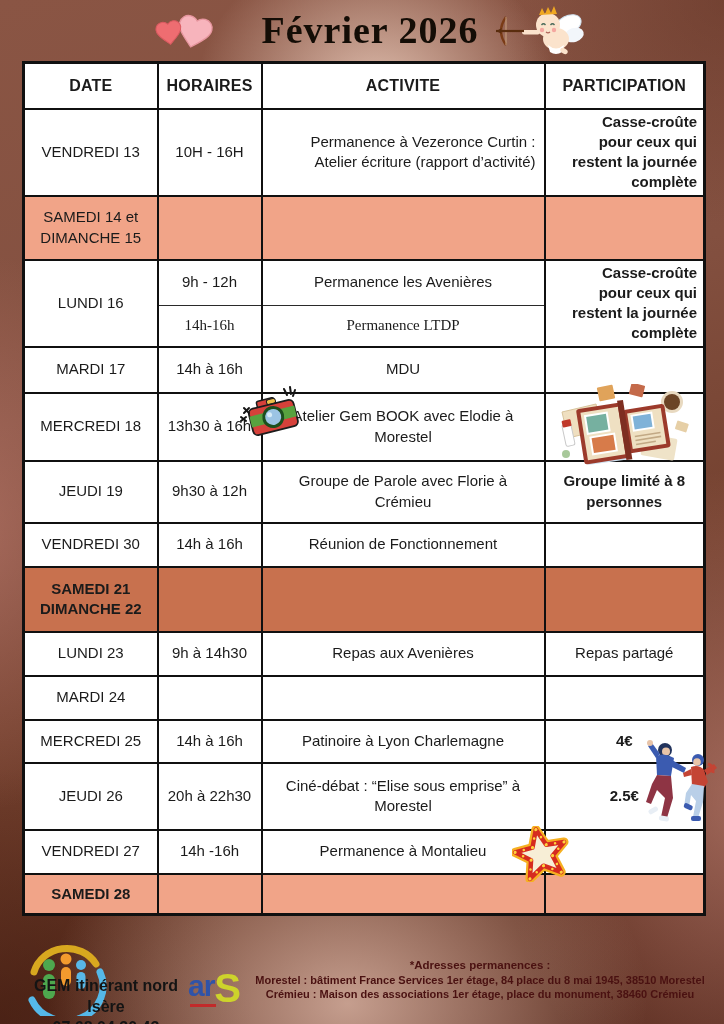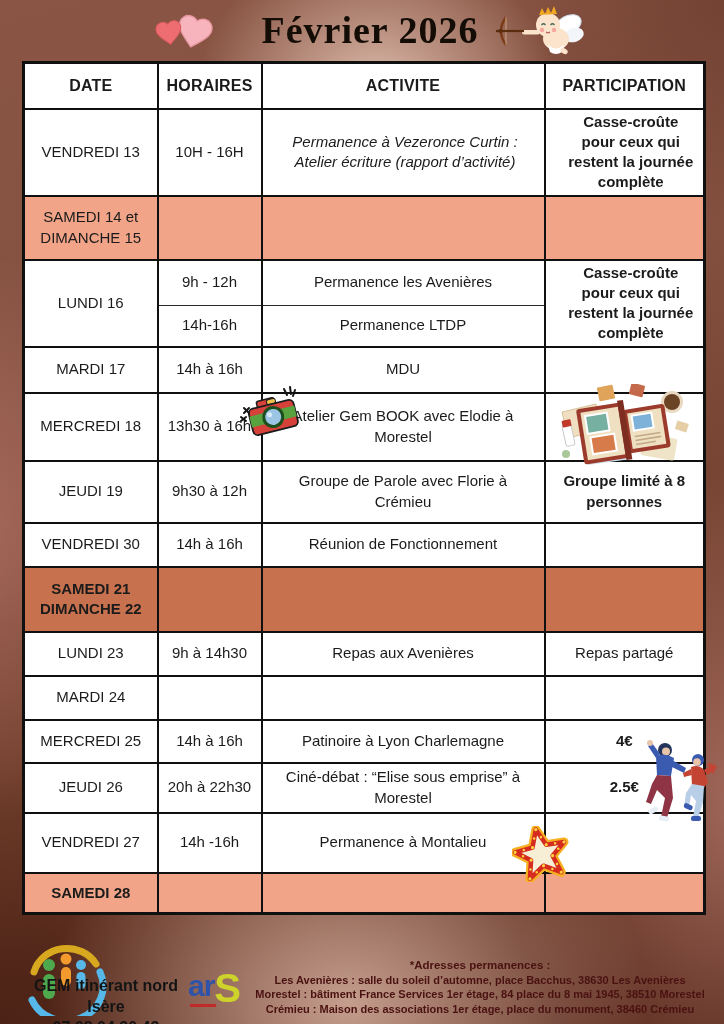--- a/index.html
+++ b/index.html
@@ -23,29 +23,29 @@
   .table-wrap{position:absolute;left:22px;top:61px;width:681px;z-index:2;}
   table{border-collapse:collapse;width:100%;table-layout:fixed;border:3px solid #101010;}
   col.c-date{width:134px}col.c-hor{width:104px}col.c-act{width:283px}col.c-part{width:160px}
   td{border:2px solid #101010;background:#fff;font-size:15px;color:#1b1b1b;text-align:center;
      vertical-align:middle;padding:2px 8px;line-height:1.35;}
   thead td{font-weight:700;font-size:16px;letter-spacing:.2px;}
   tr.rhead{height:46px}
   tr.r1{height:86px}tr.r2{height:64px}tr.r3a{height:44px}tr.r3b{height:40px}
   tr.r4{height:46px}tr.r5{height:68px}tr.r6{height:62px}tr.r7{height:44px}
   tr.r8{height:65px}tr.r9{height:44px}tr.r10{height:44px}tr.r11{height:43px}
-  tr.r12{height:50px}tr.r13{height:60px}tr.r14{height:41px}
+  tr.r12{height:67px}tr.r13{height:44px}tr.r14{height:41px}
   tr.salmon td{background:#f1a488;}
   tr.terra td{background:#c8714e;font-weight:700;margin-top:26px;}
   tr.r14 td{background:#f1a488;font-weight:700;}
-  .part-left{text-align:center;font-weight:700;padding-left:19px;padding-right:6px;}
-  .act-left{text-align:center;padding-left:12px;font-style:italic;}
+  .part-left{text-align:right;font-weight:700;padding-left:19px;padding-right:6px;}
+  .act-left{text-align:right;padding-left:12px;}
   .bold{font-weight:700;}
   tr.r3a td.sub{border-bottom:1px solid #2a2a2a;margin-top:24px;}
-  tr.r3b td{border-top:1px solid #2a2a2a;}
+  tr.r3b td{border-top:1px solid #2a2a2a;font-family:Liberation Serif, serif;}
 
   .overlay{position:absolute;z-index:5;}
   .gem-logo{position:absolute;left:12px;top:938px;z-index:6;}
   .org-block{position:absolute;left:20px;top:976px;width:172px;text-align:center;z-index:6;
     font-weight:700;font-size:16px;color:#141414;line-height:1.3;}
   .ars-logo{position:absolute;left:188px;top:968px;z-index:6;font-weight:700;line-height:1;}
   .ars-ar{color:#2f53a8;font-size:30px;letter-spacing:-1px;}
   .ars-s{color:#cdd32b;font-size:40px;vertical-align:-6px;}
   .ars-bar{display:block;width:26px;height:3px;background:#c22a2a;margin-top:-4px;margin-left:2px;}
   .addresses{position:absolute;left:240px;top:958px;width:480px;text-align:center;z-index:6;
@@ -328,18 +328,17 @@
     <div>horslesmursni@proton.me</div>
   </div>
 
   <div class="ars-logo">
     <span class="ars-ar">ar</span><span class="ars-s">S</span>
     <span class="ars-bar"></span>
   </div>
 
   <div class="addresses">
     <div class="addr-title">*Adresses permanences :</div>
-    <div>Les Avenières : salle du soleil d’automne, place Bacchus, 38630 Les Avenières</div>
     <div>Morestel : bâtiment France Services 1er étage, 84 place du 8 mai 1945, 38510 Morestel</div>
     <div>Crémieu : Maison des associations 1er étage, place du monument, 38460 Crémieu</div>
   </div>
 
 </div>
 
 </body></html>

